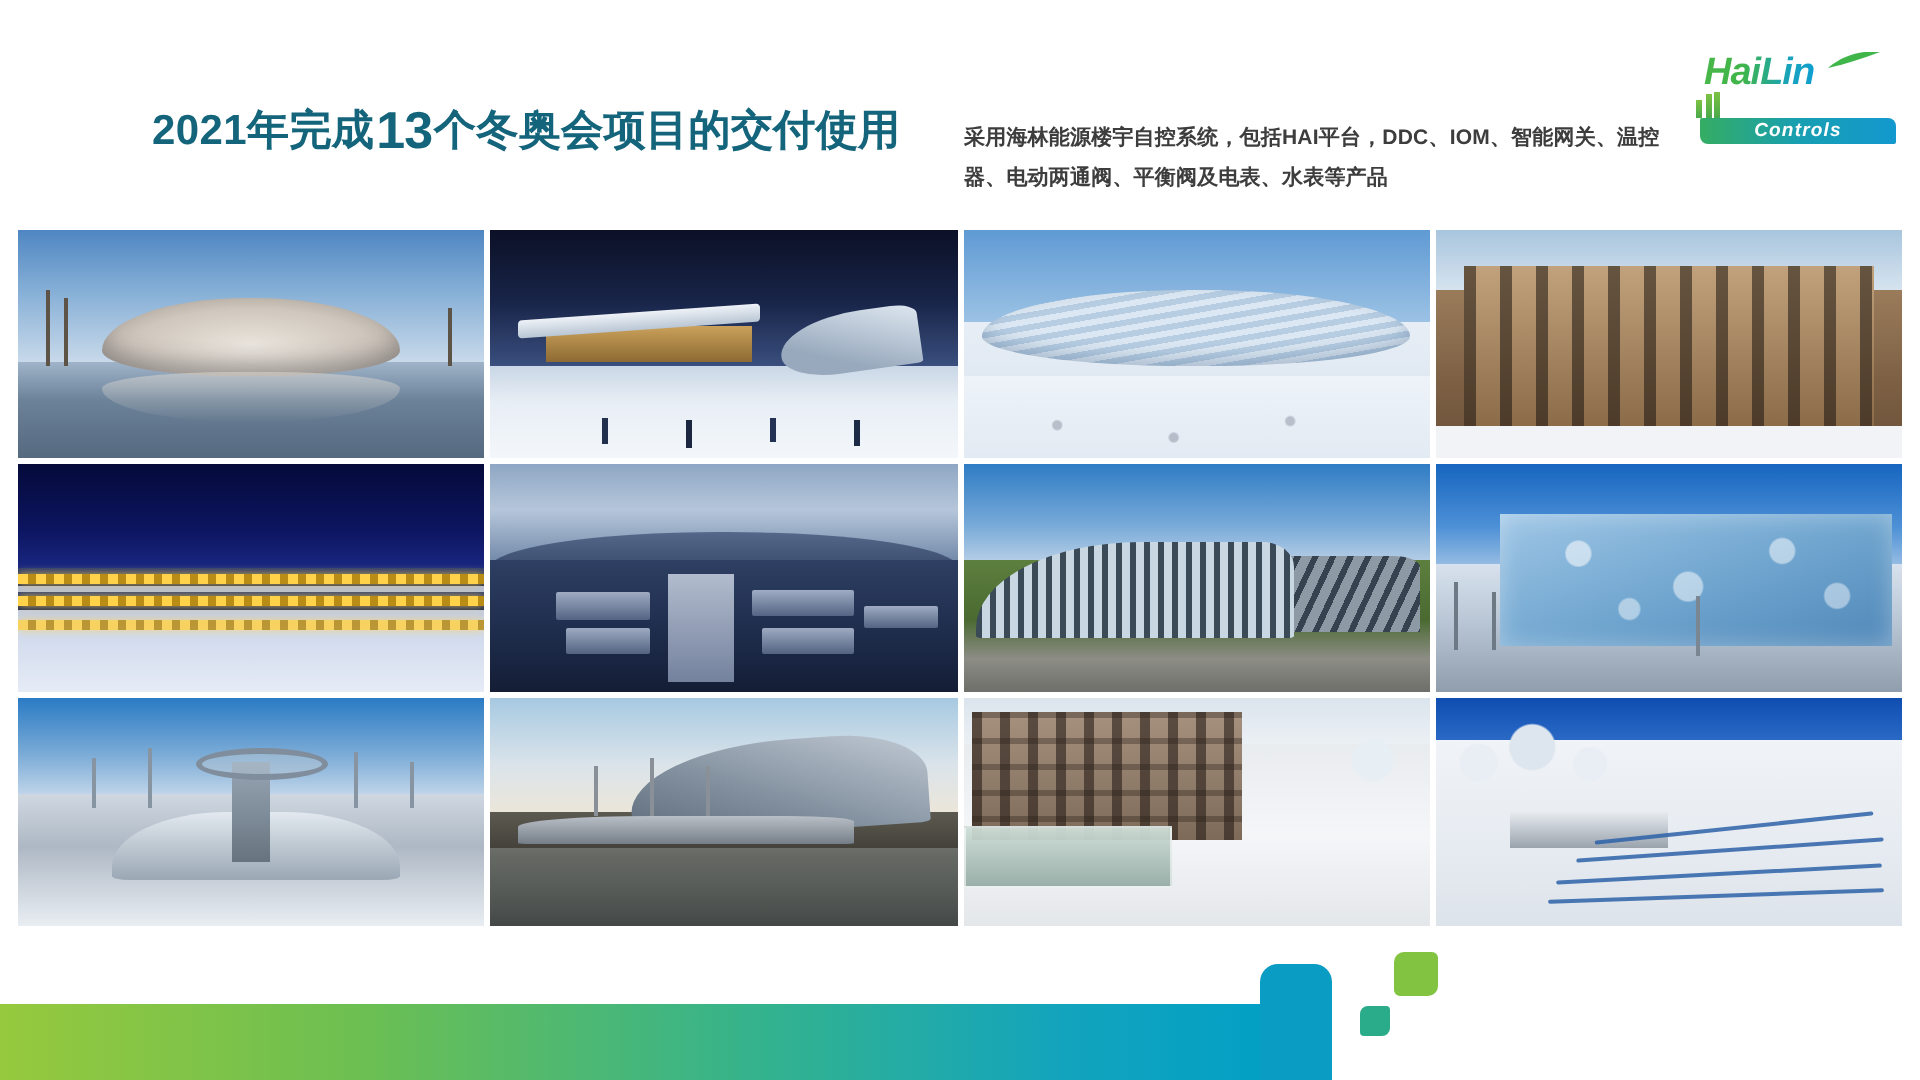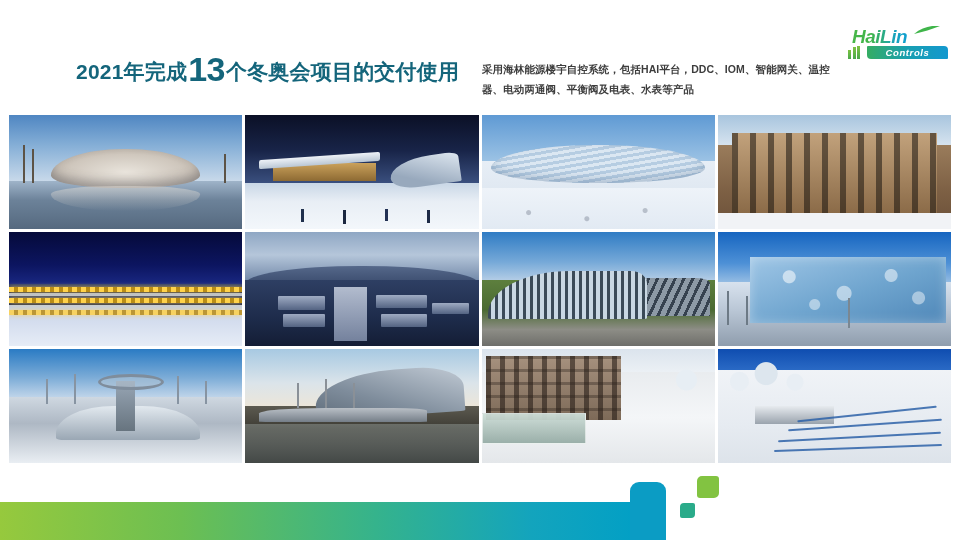--- a/index.html
+++ b/index.html
@@ -43,21 +43,21 @@
     line-height: 1;
     display: flex;
     align-items: baseline;
     margin-left: 32px;
   }
   .title .t-pre, .title .t-post {
     font-size: 21px;
     font-weight: bold;
   }
   .title .t-num {
-    font-size: 34px;
+    font-size: 26px;
     font-weight: bold;
     line-height: 1;
     padding: 0 1px;
     position: relative;
     top: 2px;
     letter-spacing: -0.5px;
   }
 
   .subtext {
     position: absolute;
@@ -102,20 +102,21 @@
     height: 9px;
   }
   .logo-bar {
     position: absolute;
     left: 0px;
     top: 19px;
     width: 100px;
     height: 13px;
     display: flex;
     align-items: stretch;
+    flex-direction: column;
   }
   .logo-bars {
     width: 17px;
     height: 13px;
     display: flex;
     gap: 1.5px;
     align-items: flex-end;
   }
   .logo-bars i {
     display: block;

